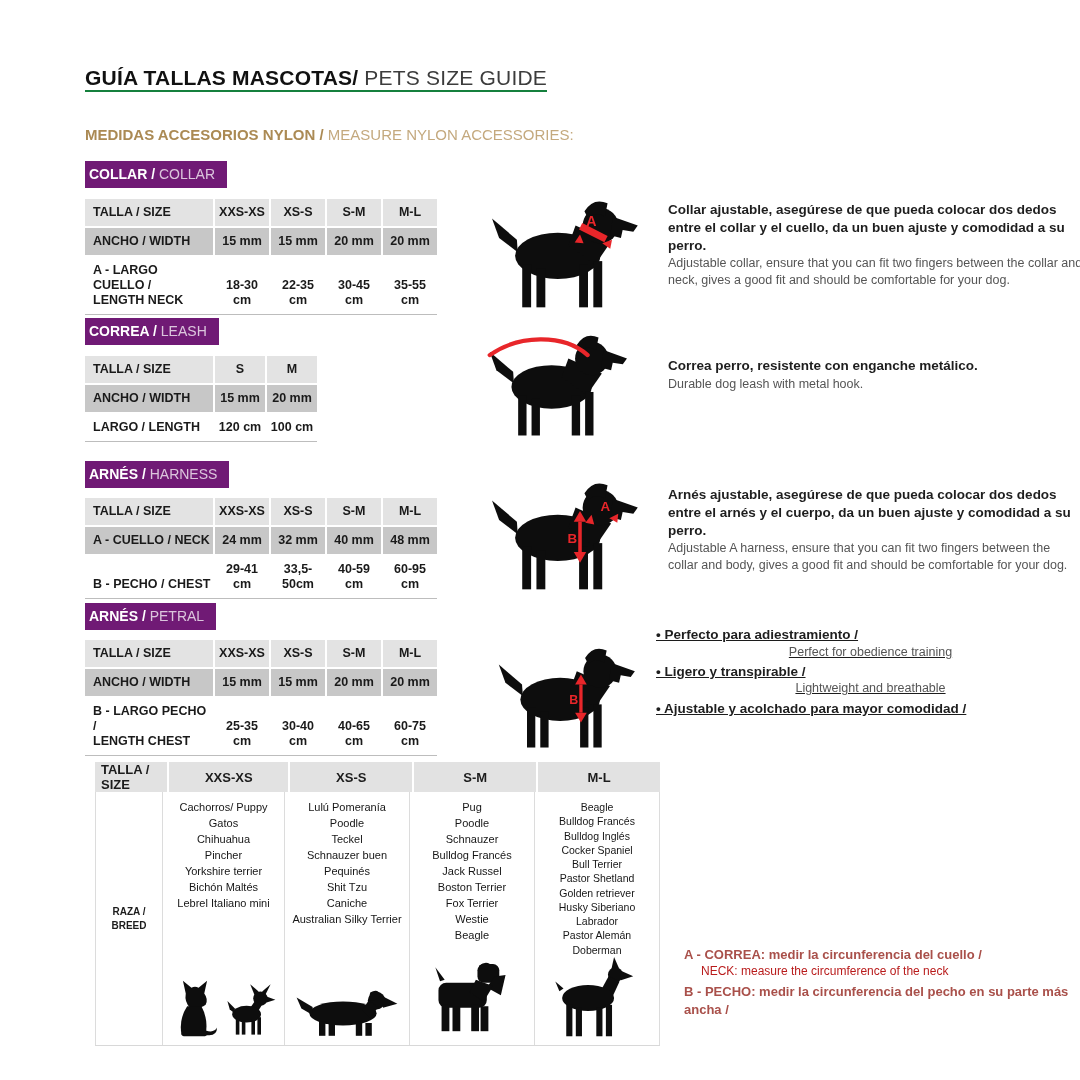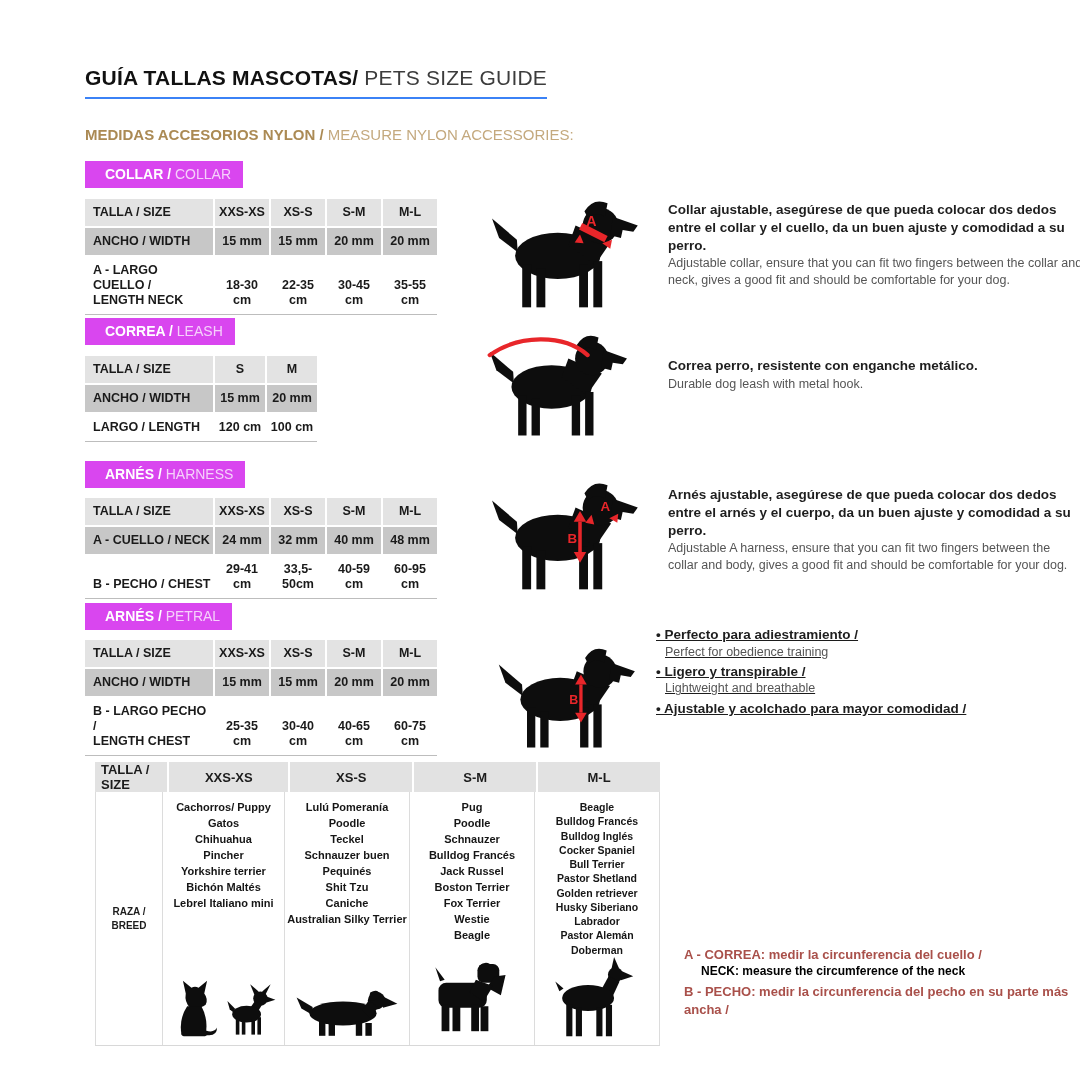--- a/index.html
+++ b/index.html
@@ -3,30 +3,30 @@
 <meta charset="utf-8">
 <style>
   html,body { margin:0; padding:0; background:#ffffff; }
   .page {
     position:relative; width:1080px; height:1080px; background:#ffffff;
     font-family:"Liberation Sans", sans-serif; color:#1c1c1c; overflow:hidden;
   }
   .abs { position:absolute; }
 
   
-  .title { left:85px; top:66px; border-bottom:2px solid #3b82f6; padding-bottom:7px;
+  .title { left:85px; top:66px; border-bottom:2px solid #15803d; 
            font-size:21px; letter-spacing:0.2px; white-space:nowrap; }
   .title .t-es { font-weight:bold; color:#111; }
   .title .t-en { font-weight:normal; color:#3c3c3c; }
   .subtitle { left:85px; top:126px; font-size:15px; white-space:nowrap; }
   .subtitle .s-es { font-weight:bold; color:#ab8a54; }
   .subtitle .s-en { font-weight:normal; color:#c4a97e; }
 
   
-  .badge { display:inline-block; background:#d946ef; padding:5px 12px 6px 20px;
+  .badge { display:inline-block; background:#701a75; padding:5px 12px 6px 4px;
            font-size:14px; white-space:nowrap; }
   .badge .b-es { font-weight:bold; color:#ffffff; }
   .badge .b-en { font-weight:normal; color:rgba(255,255,255,0.75); }
 
   
   .spec-table { width:352px; }
   .spec-table.narrow { width:232px; }
   .srow { display:flex; align-items:stretch; }
   .srow + .srow { margin-top:2px;align-items:flex-end; }
   .srow.header { background:#e3e3e3; }
@@ -40,44 +40,44 @@
   .srow.shade-white .scell + .scell { border-left-color:transparent; }
 
   
   .desc { width:415px; }
   .desc .d-es { font-size:13.5px; font-weight:bold; color:#1e1e1e; line-height:1.32; }
   .desc .d-en { font-size:12.5px; font-weight:normal; color:#555; line-height:1.3; margin-top:1px; }
 
   .bullets { width:420px; }
   .bullet { margin-bottom:3px; }
   .bullet .b-es { font-size:13.5px; font-weight:bold; color:#1e1e1e; line-height:1.3; }
-  .bullet .b-en { font-size:12.5px; color:#555; line-height:1.3; padding-left:9px; }
+  .bullet .b-en { font-size:12.5px; color:#555; line-height:1.3; padding-left:9px;text-align:center; }
 
   
   .breed-table { left:95px; top:762px; width:565px; }
   .bt-header { display:flex; height:30px; }
   .bt-hcell { background:#e2e2e2; display:flex; align-items:center; justify-content:center;
               font-size:13px; font-weight:bold; }
   .bt-hcell + .bt-hcell { border-left:2px solid #ffffff; }
   .bt-body { display:flex; border-bottom:1px solid #d8d8d8; }
   .bt-cell { box-sizing:border-box; border-right:1px solid #dcdcdc; display:flex;
              flex-direction:column; align-items:center; min-height:248px; padding:8px 2px 6px 2px; }
   .bt-cell:first-child { border-left:1px solid #dcdcdc; justify-content:center;
              font-size:10px; font-weight:bold; white-space:pre-line; text-align:center; line-height:1.45; }
   .w-label { width:68px; } .w-xxs { width:122px; } .w-xs { width:125px; }
   .w-sm { width:125px; } .w-ml { width:125px; }
-  .breed-line { font-size:11px; font-weight:bold; text-align:center; line-height:1.45; color:#161616; }
+  .breed-line { font-size:11px; font-weight:normal; text-align:center; line-height:1.45; color:#161616; }
   .bt-cell.col-ml .breed-line { font-size:10.5px; line-height:1.36; }
   .sil { margin-top:auto; display:flex; align-items:flex-end; gap:4px; }
 
   
   .notes { left:684px; top:946px; width:396px; }
   .note { margin-bottom:4px; }
   .note .n-bold { font-size:13px; font-weight:bold; color:#a9504a; line-height:1.35; }
-  .note .n-light { font-size:12px; color:#000000; line-height:1.3; padding-left:17px;font-weight:bold; }
+  .note .n-light { font-size:12px; color:#b91c1c; line-height:1.3; padding-left:17px; }
 
   svg { display:block; }
   .hidden-defs { position:absolute; width:0; height:0; overflow:hidden; }
   .dog-marker { font-family:"Liberation Sans", sans-serif; font-weight:bold; }
 </style>
 </head>
 <body>
 
 <svg class="hidden-defs" aria-hidden="true">
   <defs>

